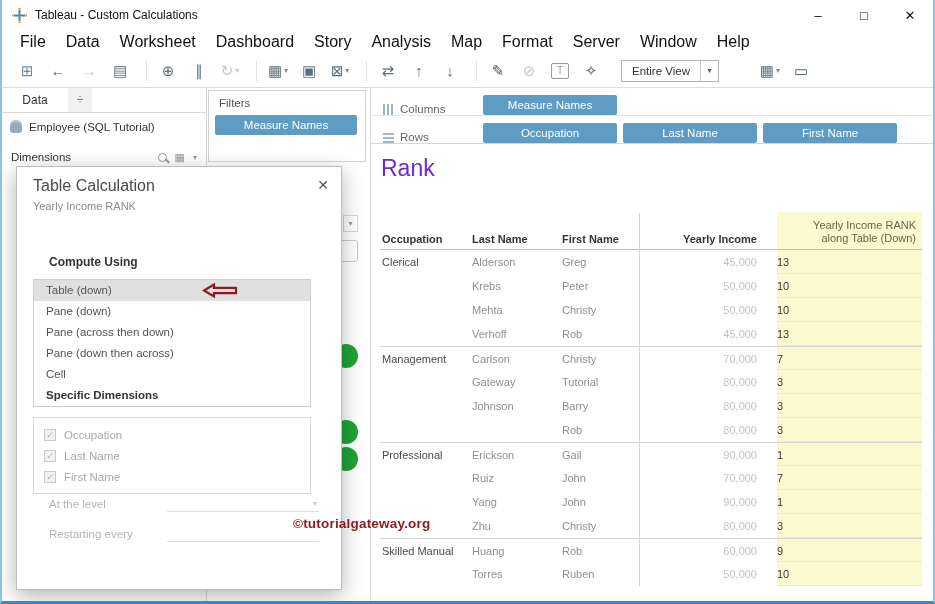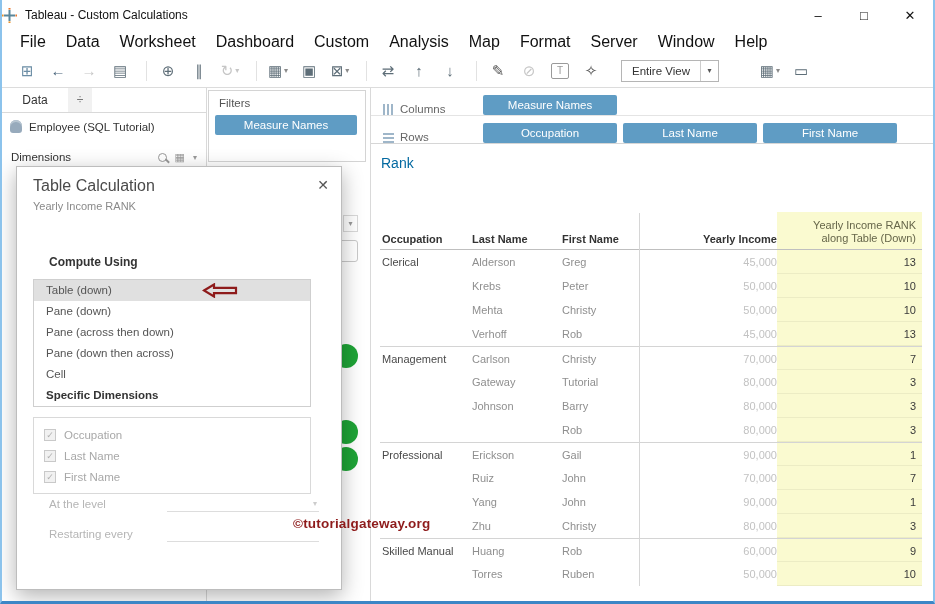--- a/index.html
+++ b/index.html
@@ -1,21 +1,21 @@
 <!DOCTYPE html>
 <html style="--c-pill: #5f9cc4; --c-rank-highlight: #fafad0; --c-selection: #e0e0e0; --c-watermark: #8e1b1b; --c-green-button: #1fa437;"><head>
 <meta charset="utf-8">
 <style>
   *{box-sizing:border-box;margin:0;padding:0}
   body{margin:0;background:#ffffff;font-family:"Liberation Sans",sans-serif}
   .window{position:relative;width:935px;height:604px;background:#fff;overflow:hidden;
     border-left:2px solid #8cc3ec;border-right:2px solid #8cc3ec;border-bottom:3px solid #3c86c6}
 
   
-  .titlebar{position:absolute;left:0;top:0;right:0;height:30px;display:flex;align-items:center;padding-left:0;background:#fff}
+  .titlebar{position:absolute;left:0;top:0;right:0;height:30px;display:flex;align-items:center;padding-left:10px;background:#fff}
   .app-title{font-size:12px;color:#111;margin-left:8px}
   .win-controls{position:absolute;right:0;top:0;height:30px;display:flex}
   .win-btn{width:46px;height:30px;display:flex;align-items:center;justify-content:center;font-size:13px;color:#111;cursor:default}
 
   
   .menubar{position:absolute;left:0;top:30px;right:0;height:24px;display:flex;align-items:center;padding-left:8px;background:#fff}
   .menu-item{font-size:16px;color:#111;padding:0 10px}
 
   
   .toolbar{position:absolute;left:0;top:54px;right:0;height:34px;border-bottom:1px solid #dcdcdc;display:flex;align-items:center;padding-left:12px;background:#fff}
@@ -61,29 +61,29 @@
   
   .shelf{position:absolute;left:369px;right:0;height:28px;display:flex;align-items:flex-end;background:#fff;border-bottom:1px solid #e4e4e4}
   .shelf.columns{top:88px}
   .shelf.rows{top:116px;border-bottom:1px solid #d6d6d6}
   .shelf-label{display:flex;align-items:center;gap:6px;width:112px;padding-left:12px;font-size:11.5px;color:#666;flex:none}
   .col-icon{width:11px;height:11px;background:repeating-linear-gradient(90deg,#9fb6c9 0 2px,transparent 2px 4px)}
   .row-icon{width:11px;height:11px;background:repeating-linear-gradient(0deg,#9fb6c9 0 2px,transparent 2px 4px)}
   .shelf-pills{display:flex;align-items:center}
 
   
-  .sheet-title{position:absolute;left:379px;top:155px;font-size:14px;color:#0369a1;font-weight:400}
+  .sheet-title{position:absolute;left:379px;top:155px;font-size:23px;color:#6d28d9;font-weight:400}
   .viz{position:absolute;left:378px;top:213px;width:542px}
   .thead{display:flex;align-items:flex-end;height:37px;border-bottom:1px solid #bfbfbf}
   .th{font-size:11px;color:#333;font-weight:bold;padding-bottom:4px}
   .c0{width:92px;padding-left:2px}
   .c1{width:90px}
   .c2{width:78px}
-  .c3{width:137px;text-align:right;padding-right:0}
-  .c4{width:145px;text-align:right;padding-right:6px}
+  .c3{width:137px;text-align:right;padding-right:20px}
+  .c4{width:145px;padding-right:6px}
   .th.c4{background:var(--c-rank-highlight,#fafad0);height:37px;font-weight:normal;color:#66664a;
     white-space:pre-line;line-height:13px;display:flex;align-items:flex-end;justify-content:flex-end;text-align:right}
   .trow{display:flex;height:24px;line-height:24px;font-size:11px}
   .trow.group-start{border-top:1px solid #d4d4d4}
   .td{display:inline-block}
   .td.c0{color:#4a4a4a}
   .td.c1,.td.c2{color:#8f8f8f}
   .td.c3{color:#c2c2c2}
   .td.c4{background:var(--c-rank-highlight,#fafad0);color:#3a3a3a;border-bottom:1px solid #ececc4}
   .viz-divider{position:absolute;left:637px;top:213px;width:1px;height:373px;background:#d6d6d6}
@@ -143,21 +143,21 @@
       <span class="win-btn">□</span>
       <span class="win-btn">✕</span>
     </div>
   </div>
 
   <div class="menubar">
       <span class="menu-item">File</span>
       <span class="menu-item">Data</span>
       <span class="menu-item">Worksheet</span>
       <span class="menu-item">Dashboard</span>
-      <span class="menu-item">Custom</span>
+      <span class="menu-item">Story</span>
       <span class="menu-item">Analysis</span>
       <span class="menu-item">Map</span>
       <span class="menu-item">Format</span>
       <span class="menu-item">Server</span>
       <span class="menu-item">Window</span>
       <span class="menu-item">Help</span>
     </div>
 
   <div class="toolbar">
     <span class="tb" style="color:#6b8da5">⊞</span>

